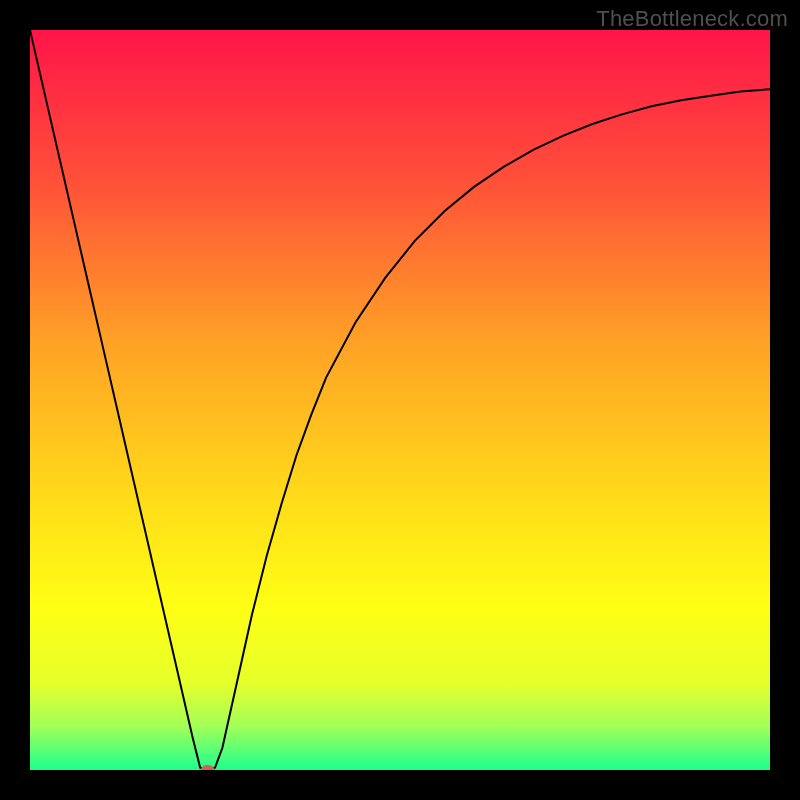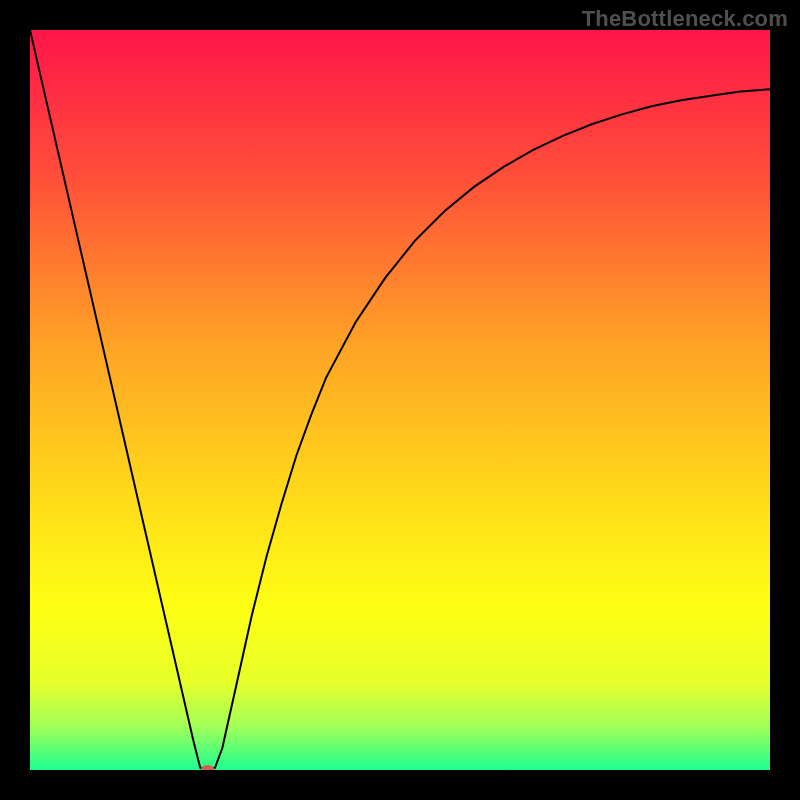--- a/index.html
+++ b/index.html
@@ -15,21 +15,21 @@
     position: relative;
     width: 800px;
     height: 800px;
     background: #000;
   }
   .watermark {
     position: absolute;
     top: 6px;
     right: 12px;
     font-size: 22px;
-    font-weight: 700;
+    font-weight: 400;
     color: #4f4f4f;
     letter-spacing: 0.2px;
   }
   svg {
     position: absolute;
     left: 30px;
     top: 30px;
   }
 </style>
 </head>

